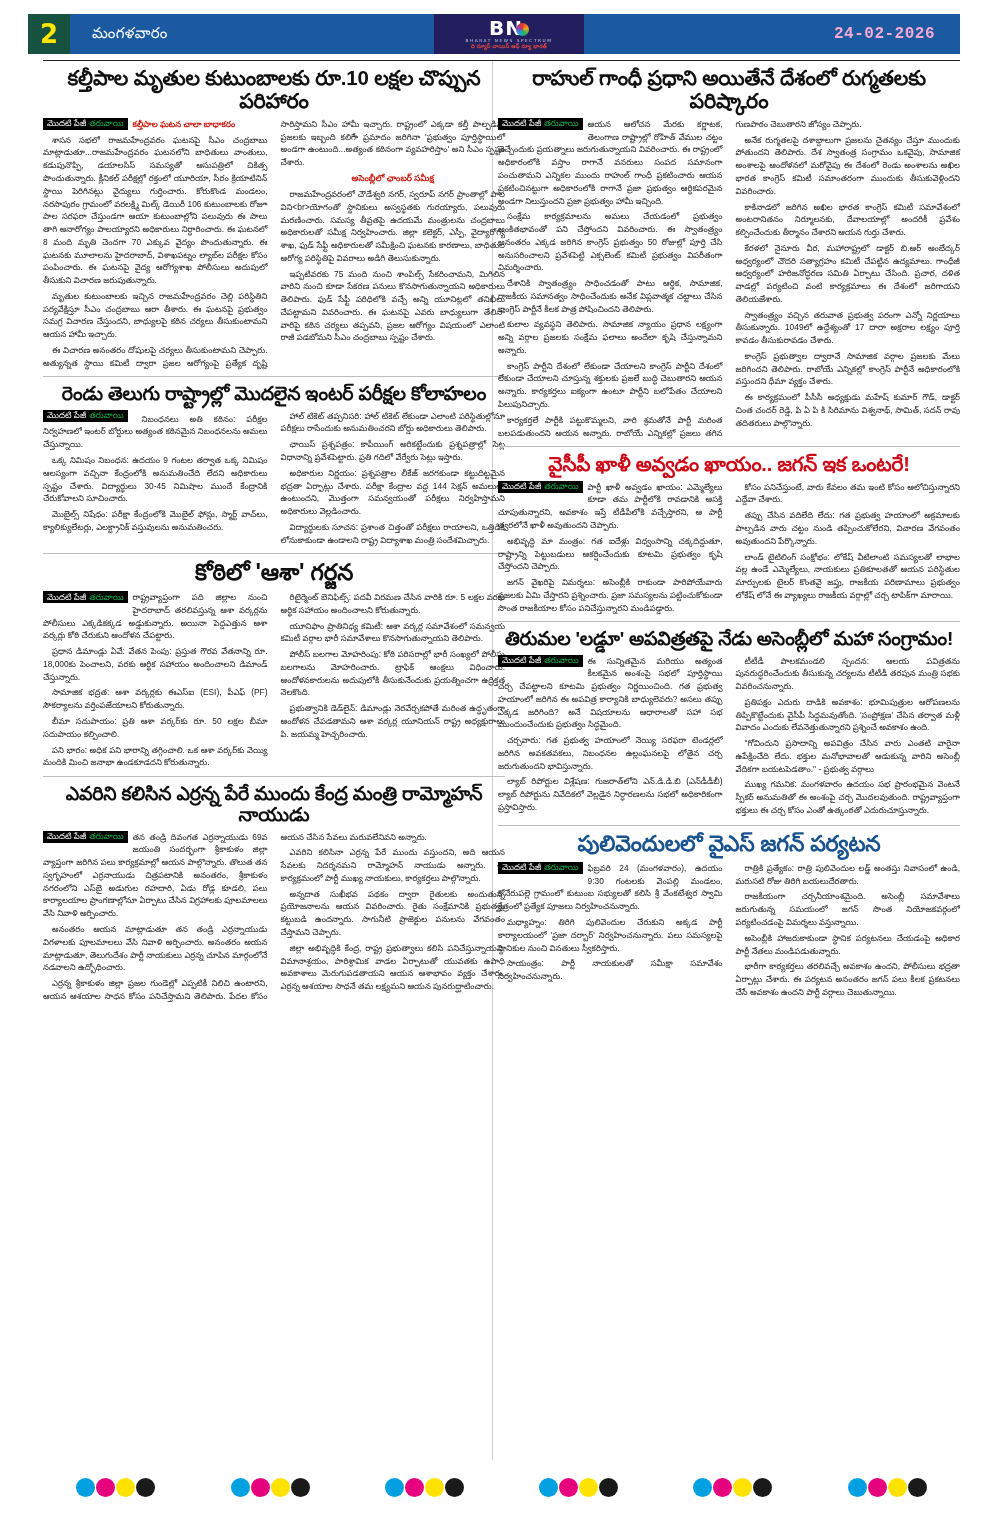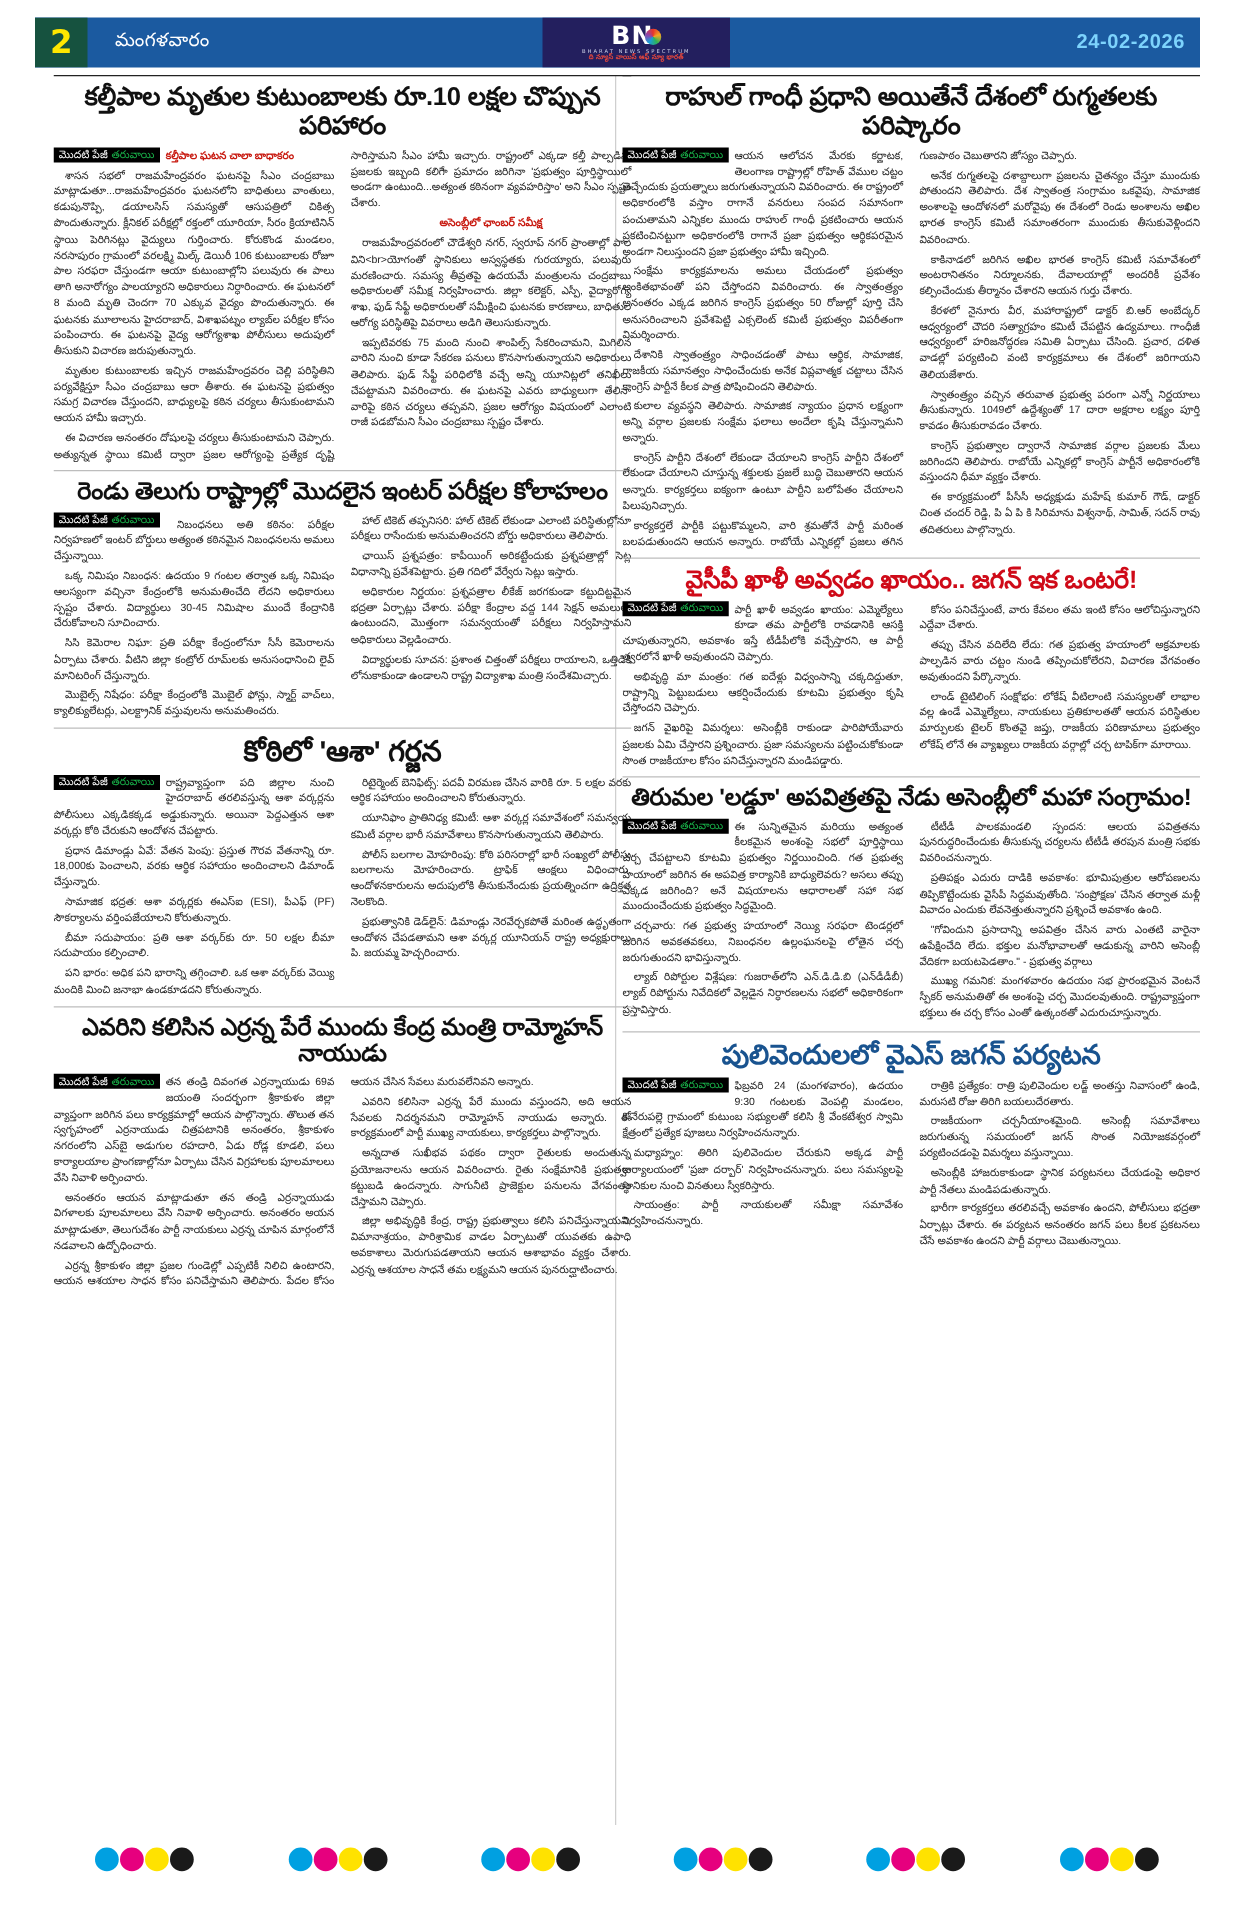--- a/index.html
+++ b/index.html
@@ -57,23 +57,23 @@
   }
   .logo-sub{
     font-size:4.2px;color:#cfd3e8;letter-spacing:1.6px;margin-top:1px;
     font-family:"DejaVu Sans",sans-serif;
   }
   .logo-te{
     font-size:5.4px;color:#e9483c;margin-top:1px;letter-spacing:.2px;
     font-weight:bold;
   }
   .issue-date{
-    position:absolute;right:12px;top:50%;transform:translateY(-50%);
-    color:#7dd3fc;font-size:16px;font-weight:bold;
-    font-family:Liberation Sans, sans-serif;letter-spacing:.5px;
+    position:absolute;right:25px;top:50%;transform:translateY(-50%);
+    color:#f9a8d4;font-size:16px;font-weight:bold;
+    font-family:Liberation Mono, monospace;letter-spacing:.5px;
   }
 
   
   .panel{position:absolute;top:60px;width:462px;}
   .panel-left{left:43px;}
   .panel-right{left:498px;}
   .vdivide{
     position:absolute;left:492px;top:60px;width:1px;height:1400px;
     background:#cfcfcf;
   }
@@ -169,21 +169,20 @@
 
     <div class="article">
       <div class="rule-thin"></div>
       <h2 class="hl hl-lg">రెండు తెలుగు రాష్ట్రాల్లో మొదలైన ఇంటర్ పరీక్షల కోలాహలం</h2>
       <div class="cols">
         <p>
             <span class="cont-badge"><span class="b1">మొదటి పేజీ</span><span class="b2">తరువాయి</span></span>
           </p>
         <p class="ind">నిబంధనలు అతి కఠినం: పరీక్షల నిర్వహణలో ఇంటర్ బోర్డులు అత్యంత కఠినమైన నిబంధనలను అమలు చేస్తున్నాయి.</p>
         <p class="ind">ఒక్క నిమిషం నిబంధన: ఉదయం 9 గంటల తర్వాత ఒక్క నిమిషం ఆలస్యంగా వచ్చినా కేంద్రంలోకి అనుమతించేది లేదని అధికారులు స్పష్టం చేశారు. విద్యార్థులు 30-45 నిమిషాల ముందే కేంద్రానికి చేరుకోవాలని సూచించారు.</p>
-        <p class="ind">సిసి కెమెరాల నిఘా: ప్రతి పరీక్షా కేంద్రంలోనూ సీసీ కెమెరాలను ఏర్పాటు చేశారు. వీటిని జిల్లా కంట్రోల్ రూమ్‌లకు అనుసంధానించి లైవ్ మానిటరింగ్ చేస్తున్నారు.</p>
         <p class="ind">మొబైల్స్ నిషేధం: పరీక్షా కేంద్రంలోకి మొబైల్ ఫోన్లు, స్మార్ట్ వాచ్‌లు, క్యాలిక్యులేటర్లు, ఎలక్ట్రానిక్ వస్తువులను అనుమతించరు.</p>
         <p class="ind">హాల్ టికెట్ తప్పనిసరి: హాల్ టికెట్ లేకుండా ఎలాంటి పరిస్థితుల్లోనూ పరీక్షలు రాసేందుకు అనుమతించరని బోర్డు అధికారులు తెలిపారు.</p>
         <p class="ind">ఛాయిస్ ప్రశ్నపత్రం: కాపీయింగ్ అరికట్టేందుకు ప్రశ్నపత్రాల్లో సెట్ల విధానాన్ని ప్రవేశపెట్టారు. ప్రతి గదిలో వేర్వేరు సెట్లు ఇస్తారు.</p>
         <p class="ind">అధికారుల నిర్ణయం: ప్రశ్నపత్రాల లీకేజ్ జరగకుండా కట్టుదిట్టమైన భద్రతా ఏర్పాట్లు చేశారు. పరీక్షా కేంద్రాల వద్ద 144 సెక్షన్ అమలులో ఉంటుందని, మొత్తంగా సమన్వయంతో పరీక్షలు నిర్వహిస్తామని అధికారులు వెల్లడించారు.</p>
         <p class="ind">విద్యార్థులకు సూచన: ప్రశాంత చిత్తంతో పరీక్షలు రాయాలని, ఒత్తిడికి లోనుకాకుండా ఉండాలని రాష్ట్ర విద్యాశాఖ మంత్రి సందేశమిచ్చారు.</p>
       </div>
     </div>
 
     <div class="article">
       <div class="rule-thin"></div>

